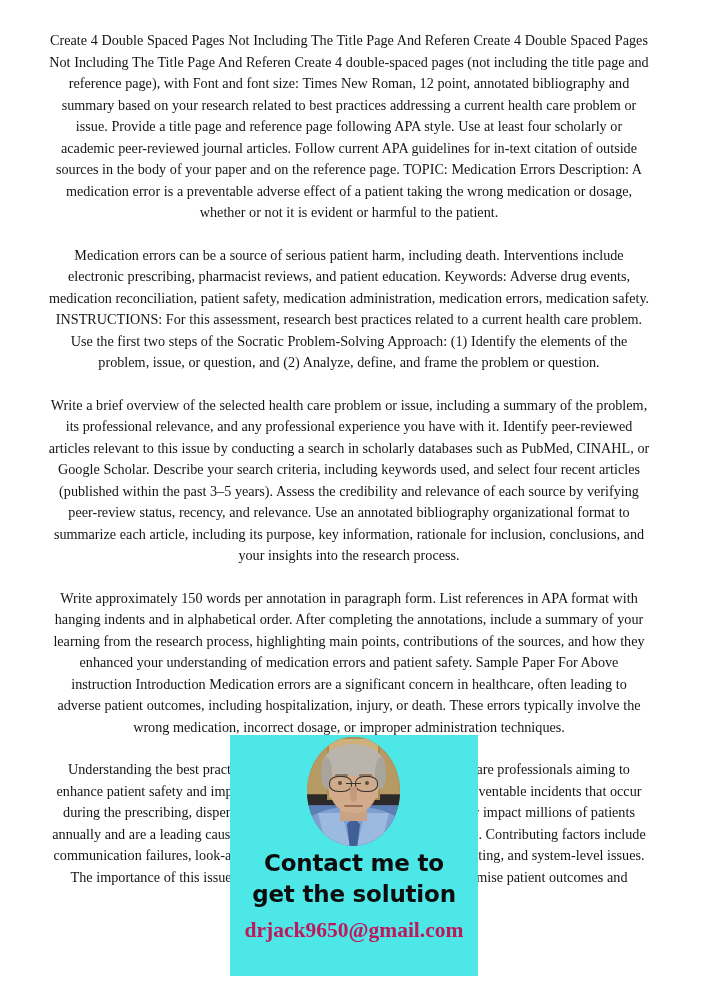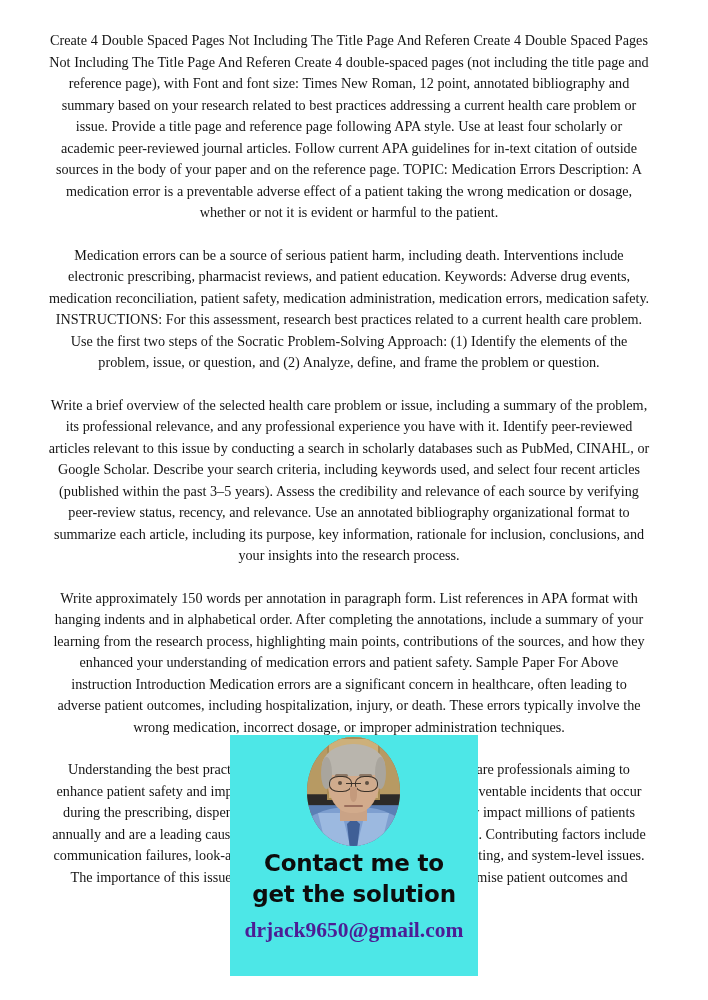--- a/index.html
+++ b/index.html
@@ -195,21 +195,21 @@
     line-height: 31px;
     color: #0d0d0d;
     letter-spacing: -0.2px;
   }
   #contact-email {
     margin-top: 7px;
     font-family: "Liberation Serif", "DejaVu Serif", serif;
     font-weight: bold;
     font-size: 21.5px;
     line-height: 26px;
-    color: #4c1d95;
+    color: #be185d;
     text-align: center;
   }
 </style>
 </head>
 <body>
 
 <div id="page">
 
   <div id="doc-body">
     <p class="para">Create 4 Double Spaced Pages Not Including The Title Page And Referen Create 4 Double Spaced Pages Not Including The Title Page And Referen Create 4 double-spaced pages (not including the title page and reference page), with Font and font size: Times New Roman, 12 point, annotated bibliography and summary based on your research related to best practices addressing a current health care problem or issue. Provide a title page and reference page following APA style. Use at least four scholarly or academic peer-reviewed journal articles. Follow current APA guidelines for in-text citation of outside sources in the body of your paper and on the reference page. TOPIC: Medication Errors Description: A medication error is a preventable adverse effect of a patient taking the wrong medication or dosage, whether or not it is evident or harmful to the patient.</p>

